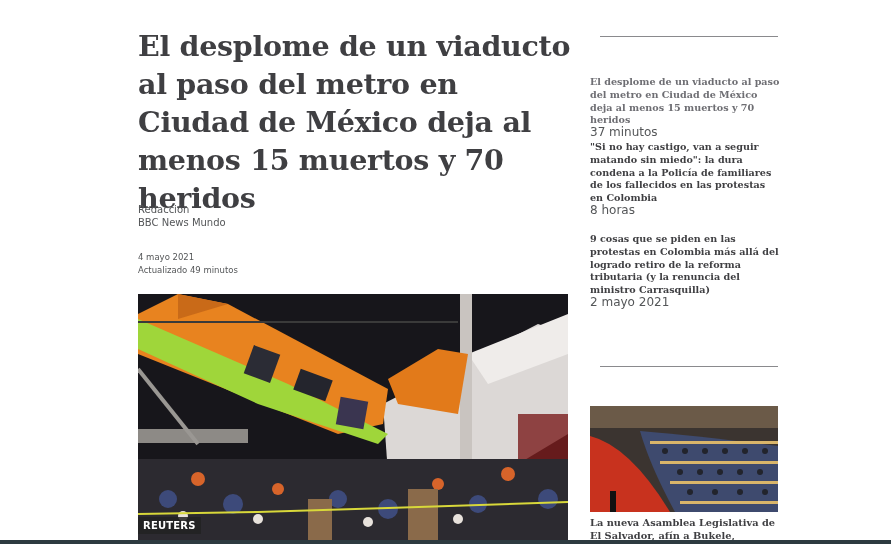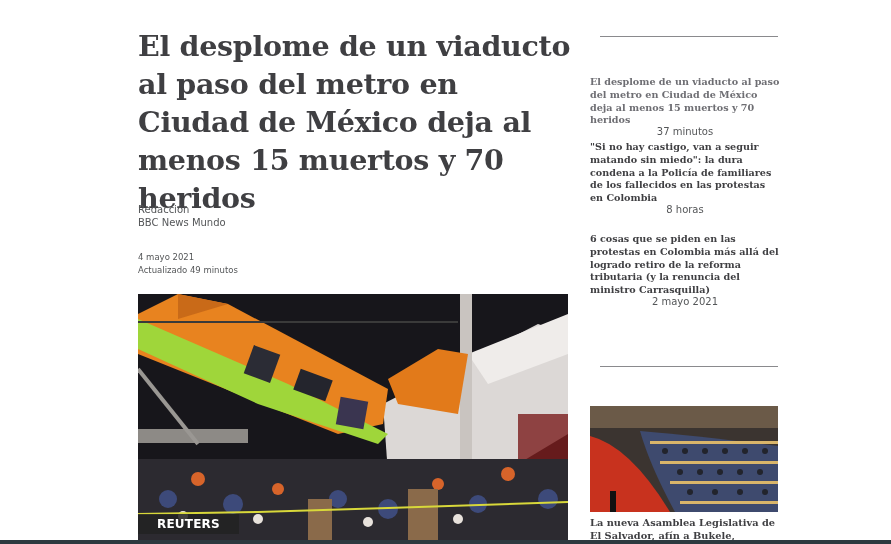--- a/index.html
+++ b/index.html
@@ -15,37 +15,37 @@
     .byline { position: absolute; left: 0; top: 204px; font-size: 10px; line-height: 12.5px; color: #545658; }
     .dateline { position: absolute; left: 0; top: 251px; font-size: 8.5px; line-height: 13px; color: #545658; }
 
     .hero {
       position: absolute; left: 0; top: 294px; width: 430px; height: 246px; overflow: hidden;
       background: linear-gradient(180deg, #15141a 0%, #1e1a1f 35%, #2a2528 60%, #3a3436 100%);
     }
     .hero svg { position: absolute; left: 0; top: 0; }
     .credit {
       position: absolute; left: 0; bottom: 6px; background: rgba(34,34,34,0.85);
-      color: #ffffff; font-size: 12px; font-weight: bold; padding: 3px 19px; letter-spacing: 0.2px; margin-top: 40px;
+      color: #ffffff; font-size: 10px; font-weight: bold; padding: 3px 5px; letter-spacing: 0.2px; margin-top: 40px;
     }
 
     .sidebar { position: absolute; left: 590px; top: 0; width: 188px; }
     .section-title {
       position: absolute; left: 0; display: flex; align-items: center; width: 188px;
       font-size: 15.5px; color: #3f3f42; white-space: nowrap;
     }
     .section-title .rule { flex: 1; height: 1px; background: #8a8a8d; margin-left: 10px; }
 
     .story { position: absolute; left: 0; width: 190px; }
     .story .title {
       font-family: "DejaVu Serif", serif; font-weight: bold; font-size: 9.6px;
       line-height: 12.8px; color: #3f3f42;
     }
     .story .title.muted { color: #6e6e73; }
-    .story .time { font-size: 10px; color: #545658; line-height: 10px; text-align: center; }
+    .story .time { font-size: 12px; color: #545658; line-height: 10px; }
 
     .thumb {
       position: absolute; left: 0; top: 406px; width: 188px; height: 106px; overflow: hidden;
       background: #4a3a2e;
     }
     .promo-title {
       position: absolute; left: 0; top: 516px; width: 195px;
       font-family: "DejaVu Serif", serif; font-weight: bold; font-size: 9.8px; line-height: 13px; color: #3f3f42;
     }
     .bottom-bar { position: absolute; left: 0; top: 540px; width: 891px; height: 4px; background: #2d3a40; }
@@ -133,21 +133,21 @@
     <div class="title muted">El desplome de un viaducto al paso del metro en Ciudad de México deja al menos 15 muertos y 70 heridos</div>
     <div class="time">37 minutos</div>
   </div>
 
   <div class="story" style="top:141px;">
     <div class="title">"Si no hay castigo, van a seguir matando sin miedo": la dura condena a la Policía de familiares de los fallecidos en las protestas en Colombia</div>
     <div class="time">8 horas</div>
   </div>
 
   <div class="story" style="top:233px;">
-    <div class="title">6 cosas que se piden en las protestas en Colombia más allá del logrado retiro de la reforma tributaria (y la renuncia del ministro Carrasquilla)</div>
+    <div class="title">9 cosas que se piden en las protestas en Colombia más allá del logrado retiro de la reforma tributaria (y la renuncia del ministro Carrasquilla)</div>
     <div class="time">2 mayo 2021</div>
   </div>
 
   <div class="section-title" style="top:366px;">
     <span class="rule"></span>
   </div>
 
   <div class="thumb">
     <svg width="188" height="106" viewBox="0 0 188 106">
       <rect width="188" height="106" fill="#3b3430"></rect>

